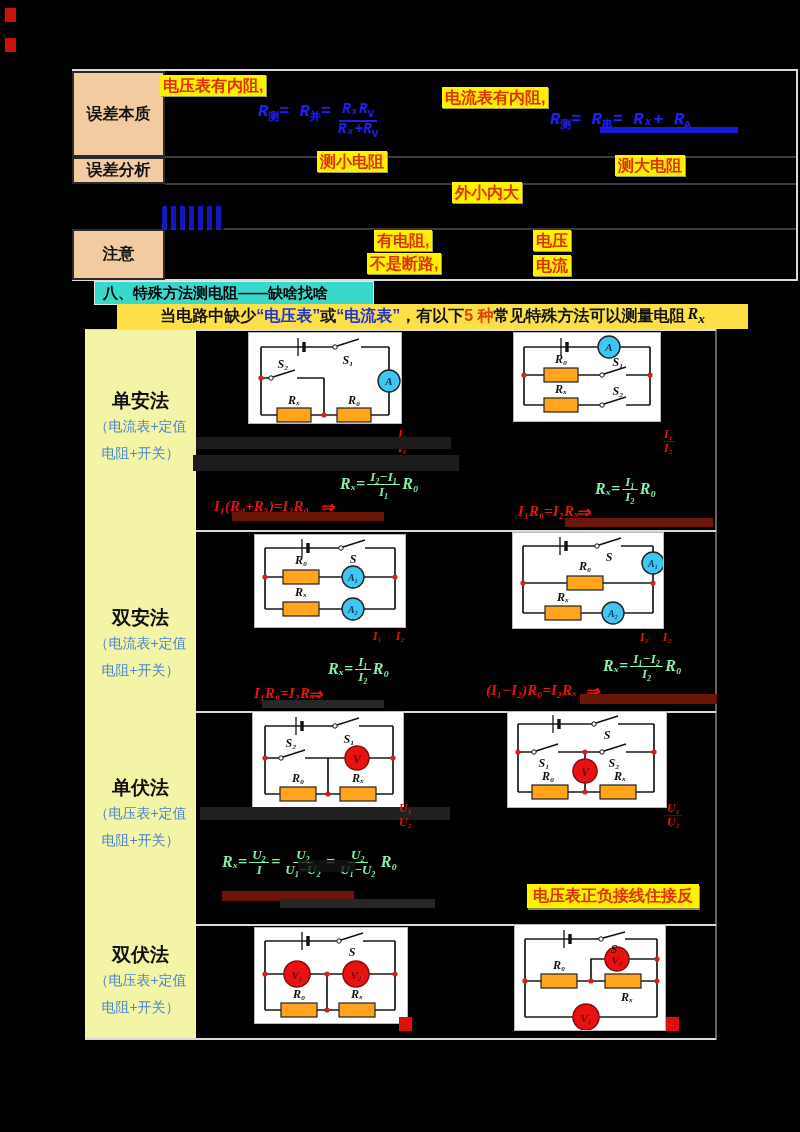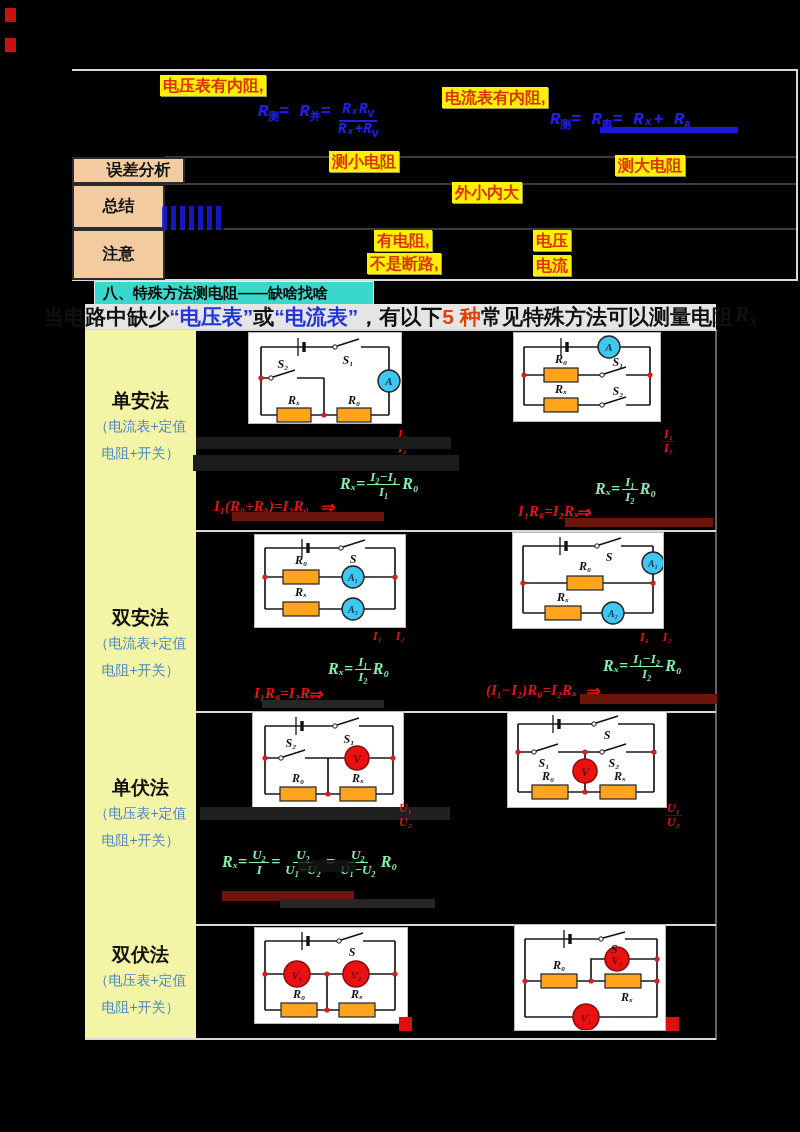--- a/index.html
+++ b/index.html
@@ -51,22 +51,22 @@
   .sb-sub{position:absolute;width:100%;text-align:center;font-size:14px;color:#4C86C9;}
   
   .wline{position:absolute;background:#d9d9d9;}
   .gline{position:absolute;background:#3b3b3b;}
   .note-chip{position:absolute;background:#FFF100;color:#E03000;font-weight:bold;
              font-size:16px;line-height:24px;padding:0 6px;box-shadow:1px 2px 0 #8a8a50;}
   .teal-banner{position:absolute;background:#257F74;color:#fff;font-weight:bold;
                font-size:15px;display:flex;align-items:center;padding:0 6px;white-space:nowrap;}
   .section-hdr{position:absolute;background:#38D9CC;border:1px solid #e8e8e8;color:#000;
                font-weight:bold;font-size:15px;display:flex;align-items:center;padding:0 8px;}
-  .banner{position:absolute;background:#e5e5e5;display:flex;align-items:center;
-          justify-content:center;font-size:21px;color:#111;font-weight:bold;white-space:nowrap;}
+  .banner{position:absolute;background:#fde047;display:flex;align-items:center;
+          justify-content:center;font-size:16px;color:#111;font-weight:bold;white-space:nowrap;margin-left:32px;}
   .banner .blue{color:#2233DD;}
   .banner .red{color:#E04000;}
   .banner .rx{font-family:"Liberation Serif",serif;font-style:italic;margin-left:2px;}
   .redmark{position:absolute;background:#CC1010;}
   .smudge{position:absolute;background:repeating-linear-gradient(90deg,#1a1ae0 0 5px,#000 5px 9px);
           opacity:.85;border-radius:2px;}
 </style>
 </head>
 <body>
 
@@ -76,25 +76,25 @@
   <div class="redmark" style="left:5px;top:38px;width:11px;height:14px;"></div>
 
   <div class="wline" style="left:72px;top:69px;width:726px;height:2px;"></div>
   <div class="wline" style="left:72px;top:279px;width:726px;height:2px;"></div>
   <div class="wline" style="left:796px;top:69px;width:2px;height:212px;"></div>
   <div class="gline" style="left:165px;top:156px;width:631px;height:2px;"></div>
   <div class="gline" style="left:165px;top:183px;width:631px;height:2px;"></div>
   <div class="gline" style="left:165px;top:228px;width:631px;height:2px;"></div>
 
   <div class="abs" style="left:72px;top:71px;width:93px;height:209px;">
-    <div class="pcell" style="top:86px;height:23px;padding-left:20px;">
+    <div class="pcell" style="top:0;height:82px;">
+        <span>误差本质</span>
+      </div>
+    <div class="pcell" style="top:86px;height:23px;">
         <span>误差分析</span>
-      </div>
-    <div class="pcell" style="top:113px;height:41px;">
-        <span>总结</span>
       </div>
     <div class="pcell" style="top:158px;height:47px;">
         <span>注意</span>
       </div>
   </div>
 
   <div class="chip" style="left:160px;top:75px;">电压表有内阻,</div>
   <div class="chip" style="left:442px;top:87px;">电流表有内阻,</div>
 
   <div class="bluefml" style="left:258px;top:102px;">
@@ -102,21 +102,21 @@
     <span class="bfrac">
       <span class="fn"><span>RₓR</span><sub>V</sub></span>
       <span class="fd"><span>Rₓ+R</span><sub>V</sub></span>
     </span>
   </div>
   <div class="bluefml" style="left:550px;top:110px;">
     <span><span>R</span><sub>测</sub><span>= R</span><sub>串</sub><span>= Rₓ+ R</span><sub>A</sub></span>
   </div>
   <div class="bar" style="left:600px;top:127px;width:138px;height:6px;background:#1A1AD8;"></div>
 
-  <div class="chip" style="left:329px;top:151px;">测小电阻</div>
+  <div class="chip" style="left:317px;top:151px;">测小电阻</div>
   <div class="chip" style="left:615px;top:155px;">测大电阻</div>
   <div class="chip" style="left:452px;top:182px;">外小内大</div>
 
   <div class="smudge" style="left:162px;top:206px;width:62px;height:24px;"></div>
 
   <div class="chip" style="left:374px;top:230px;">有电阻,</div>
   <div class="chip" style="left:367px;top:253px;">不是断路,</div>
   <div class="chip" style="left:533px;top:230px;">电压</div>
   <div class="chip" style="left:533px;top:255px;">电流</div>
 
@@ -384,20 +384,21 @@
     <span class="frac">
         <span class="fn">U₂</span>
         <span class="fd">U₁−U₂</span>
       </span>
     <span>R₀</span>
   </div>
   <div class="bar" style="left:298px;top:860px;width:58px;height:12px;background:#141414;opacity:.8;"></div>
   <div class="bar" style="left:222px;top:891px;width:132px;height:10px;background:#6b150b;"></div>
   <div class="bar" style="left:280px;top:899px;width:155px;height:9px;background:#262626;"></div>
 
+  <div class="note-chip" style="left:527px;top:884px;">电压表正负接线住接反</div>
 
   <div class="circuit" style="left:254px;top:927px;width:152px;height:95px;">
     <svg viewBox="0 0 152 95">
       <path class="wire" d="M10,13 L82,13 M108,13 L140,13 M10,13 L10,82 M140,13 L140,82 M10,46 L140,46 M10,82 L140,82 M72,46 L72,82"></path>
       <line x1="47" y1="4" x2="47" y2="22" stroke="#111" stroke-width="1.3"></line>
       <line x1="53" y1="8" x2="53" y2="18" stroke="#111" stroke-width="3.4"></line>
       <circle cx="84" cy="13" r="2.2" fill="#fff" stroke="#111"></circle>
       <line x1="86" y1="12" x2="108" y2="5" stroke="#111" stroke-width="1.5"></line>
       <circle cx="42" cy="46" r="13" fill="#E91111" stroke="#8B0D0D" stroke-width="1.6"></circle>
       <text class="mlabel" x="42" y="51" text-anchor="middle" font-size="11" fill="#6E0808">V₁</text>

